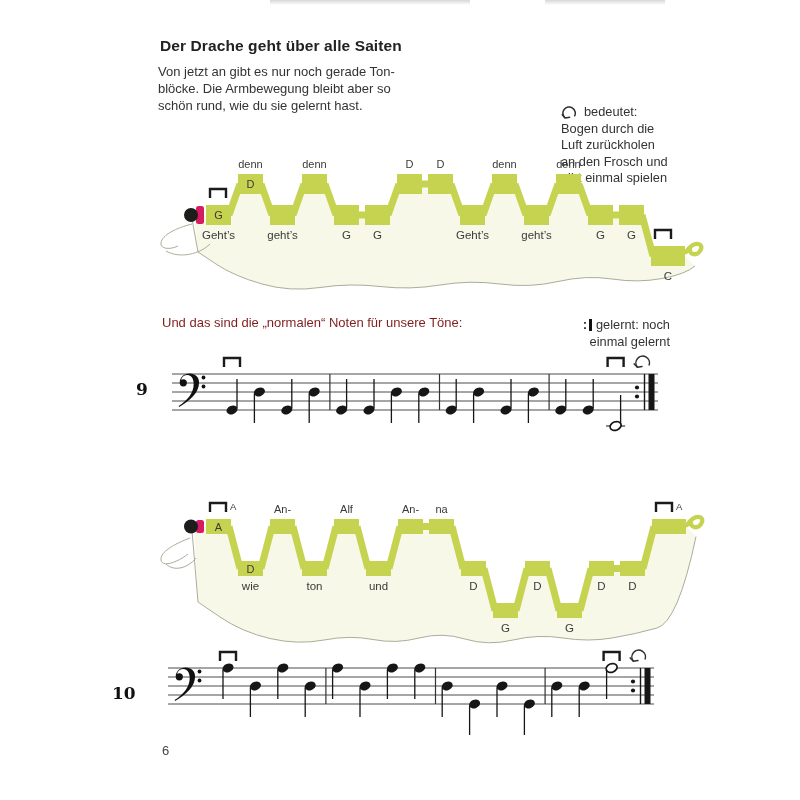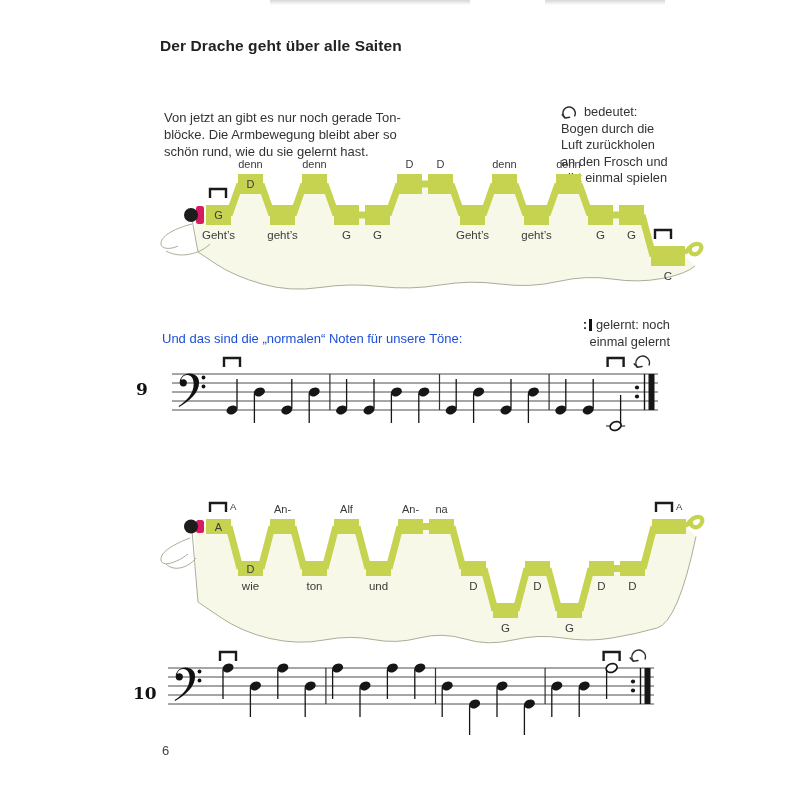--- a/index.html
+++ b/index.html
@@ -1,31 +1,31 @@
 <!DOCTYPE html>
 <html><head>
 <meta charset="utf-8">
 <style>
   html,body{margin:0;padding:0;background:#fff;width:800px;height:800px;overflow:hidden;
     font-family:"Liberation Sans",sans-serif;}
   #page{position:relative;width:800px;height:800px;background:#fff;}
   .abs{position:absolute;}
   .preline{white-space:pre-line;}
   #title{left:160px;top:37px;font-size:15.5px;font-weight:bold;color:#222;letter-spacing:.1px;text-align:center;}
-  #intro{left:164px;top:63px;font-size:13px;line-height:17px;color:#333;margin-top:46px;}
+  #intro{left:158px;top:63px;font-size:13px;line-height:17px;color:#333;}
   .sidenote{font-size:12.8px;line-height:16.5px;color:#333;}
   #note1{left:561px;top:104px;width:160px;}
   #note1 .head{display:flex;align-items:flex-end;gap:6px;}
-  #caption{left:162px;top:331px;font-size:13px;color:#1d4ed8;}
+  #caption{left:162px;top:315px;font-size:13px;color:#7f1d1d;}
   #note2{left:538px;top:317px;width:132px;text-align:right;}
   #note2 .l1{display:flex;justify-content:flex-end;align-items:center;gap:4px;}
   #note3{left:561px;top:467px;width:150px;}
   .staffnum{font-family:"DejaVu Serif",serif;font-weight:bold;font-size:17px;color:#111;}
   #num9{left:136px;top:379px;}
-  #num10{left:133px;top:683px;}
+  #num10{left:112px;top:683px;}
   #pagenum{left:162px;top:743px;font-size:13px;color:#444;}
   .repeat-glyph{display:inline-flex;align-items:center;gap:1.5px;}
   .repeat-glyph .colon{font-weight:bold;color:#111;font-size:12px;line-height:1;}
   .repeat-glyph .bar{display:inline-block;width:3.5px;height:12px;background:#111;}
   .smudge{position:absolute;top:0;height:5px;opacity:.4;
     background:linear-gradient(#9a9a9a,rgba(255,255,255,0));}
 </style>
 </head>
 <body>
 

